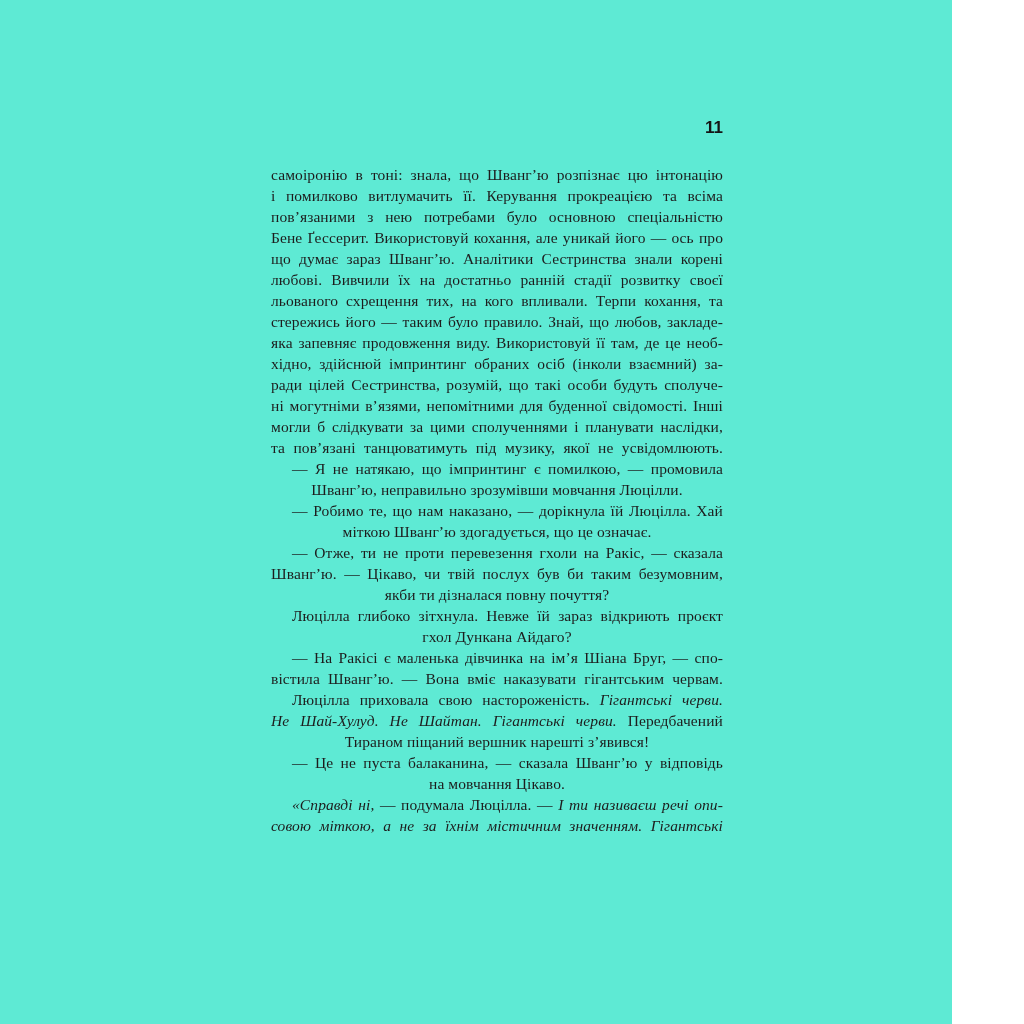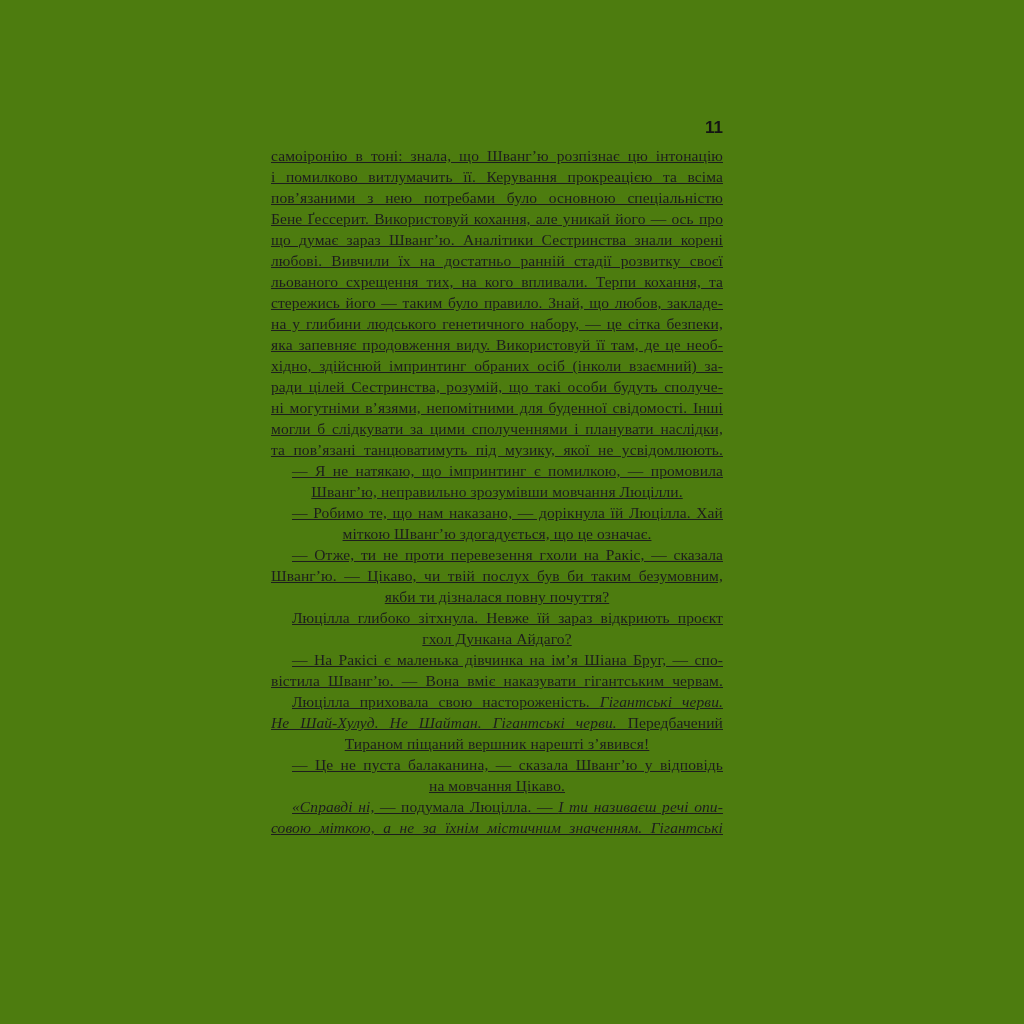--- a/index.html
+++ b/index.html
@@ -6,42 +6,41 @@
   html, body {
     width: 1024px;
     height: 1024px;
     background: #ffffff;
     font-family: "Liberation Serif", serif;
     color: #1d1d1d;
     overflow: hidden;
   }
   .page {
     position: relative;
-    width: 1024px;
+    width: 952px;
     height: 1024px;
-    background: #4d7c0f;
+    background: #5eead4;
   }
   .page-number {
     position: absolute;
     top: 119px;
     left: 271px;
     width: 452px;
     text-align: right;
     font-family: "Liberation Sans", sans-serif;
     font-weight: bold;
     font-size: 17px;
     line-height: 17px;
     color: #141414;
   }
   .text-block {
     position: absolute;
-    top: 145px;
+    top: 164px;
     left: 271px;
     width: 452px;
-    text-decoration: underline;
   }
   .line {
     height: 21px;
     line-height: 21px;
     font-size: 15.5px;
     text-align: center;
     overflow: hidden;
     letter-spacing: 0.1px;
   }
   .line.just {
@@ -60,21 +59,20 @@
   <div class="page-number">11</div>
   <div class="text-block">
       <div class="line just"><span>самоіронію в тоні: знала, що Шванг’ю розпізнає цю інтонацію</span></div>
       <div class="line just"><span>і помилково витлумачить її. Керування прокреацією та всіма</span></div>
       <div class="line just"><span>пов’язаними з нею потребами було основною спеціальністю</span></div>
       <div class="line just"><span>Бене Ґессерит. Використовуй кохання, але уникай його — ось про</span></div>
       <div class="line just"><span>що думає зараз Шванг’ю. Аналітики Сестринства знали корені</span></div>
       <div class="line just"><span>любові. Вивчили їх на достатньо ранній стадії розвитку своєї</span></div>
       <div class="line just"><span>льованого схрещення тих, на кого впливали. Терпи кохання, та</span></div>
       <div class="line just"><span>стережись його — таким було правило. Знай, що любов, закладе-</span></div>
-      <div class="line just"><span>на у глибини людського генетичного набору, — це сітка безпеки,</span></div>
       <div class="line just"><span>яка запевняє продовження виду. Використовуй її там, де це необ-</span></div>
       <div class="line just"><span>хідно, здійснюй імпринтинг обраних осіб (інколи взаємний) за-</span></div>
       <div class="line just"><span>ради цілей Сестринства, розумій, що такі особи будуть сполуче-</span></div>
       <div class="line just"><span>ні могутніми в’язями, непомітними для буденної свідомості. Інші</span></div>
       <div class="line just"><span>могли б слідкувати за цими сполученнями і планувати наслідки,</span></div>
       <div class="line just"><span>та пов’язані танцюватимуть під музику, якої не усвідомлюють.</span></div>
       <div class="line just indent"><span>— Я не натякаю, що імпринтинг є помилкою, — промовила</span></div>
       <div class="line"><span>Шванг’ю, неправильно зрозумівши мовчання Люцілли.</span></div>
       <div class="line just indent"><span>— Робимо те, що нам наказано, — дорікнула їй Люцілла. Хай</span></div>
       <div class="line"><span>міткою Шванг’ю здогадується, що це означає.</span></div>

